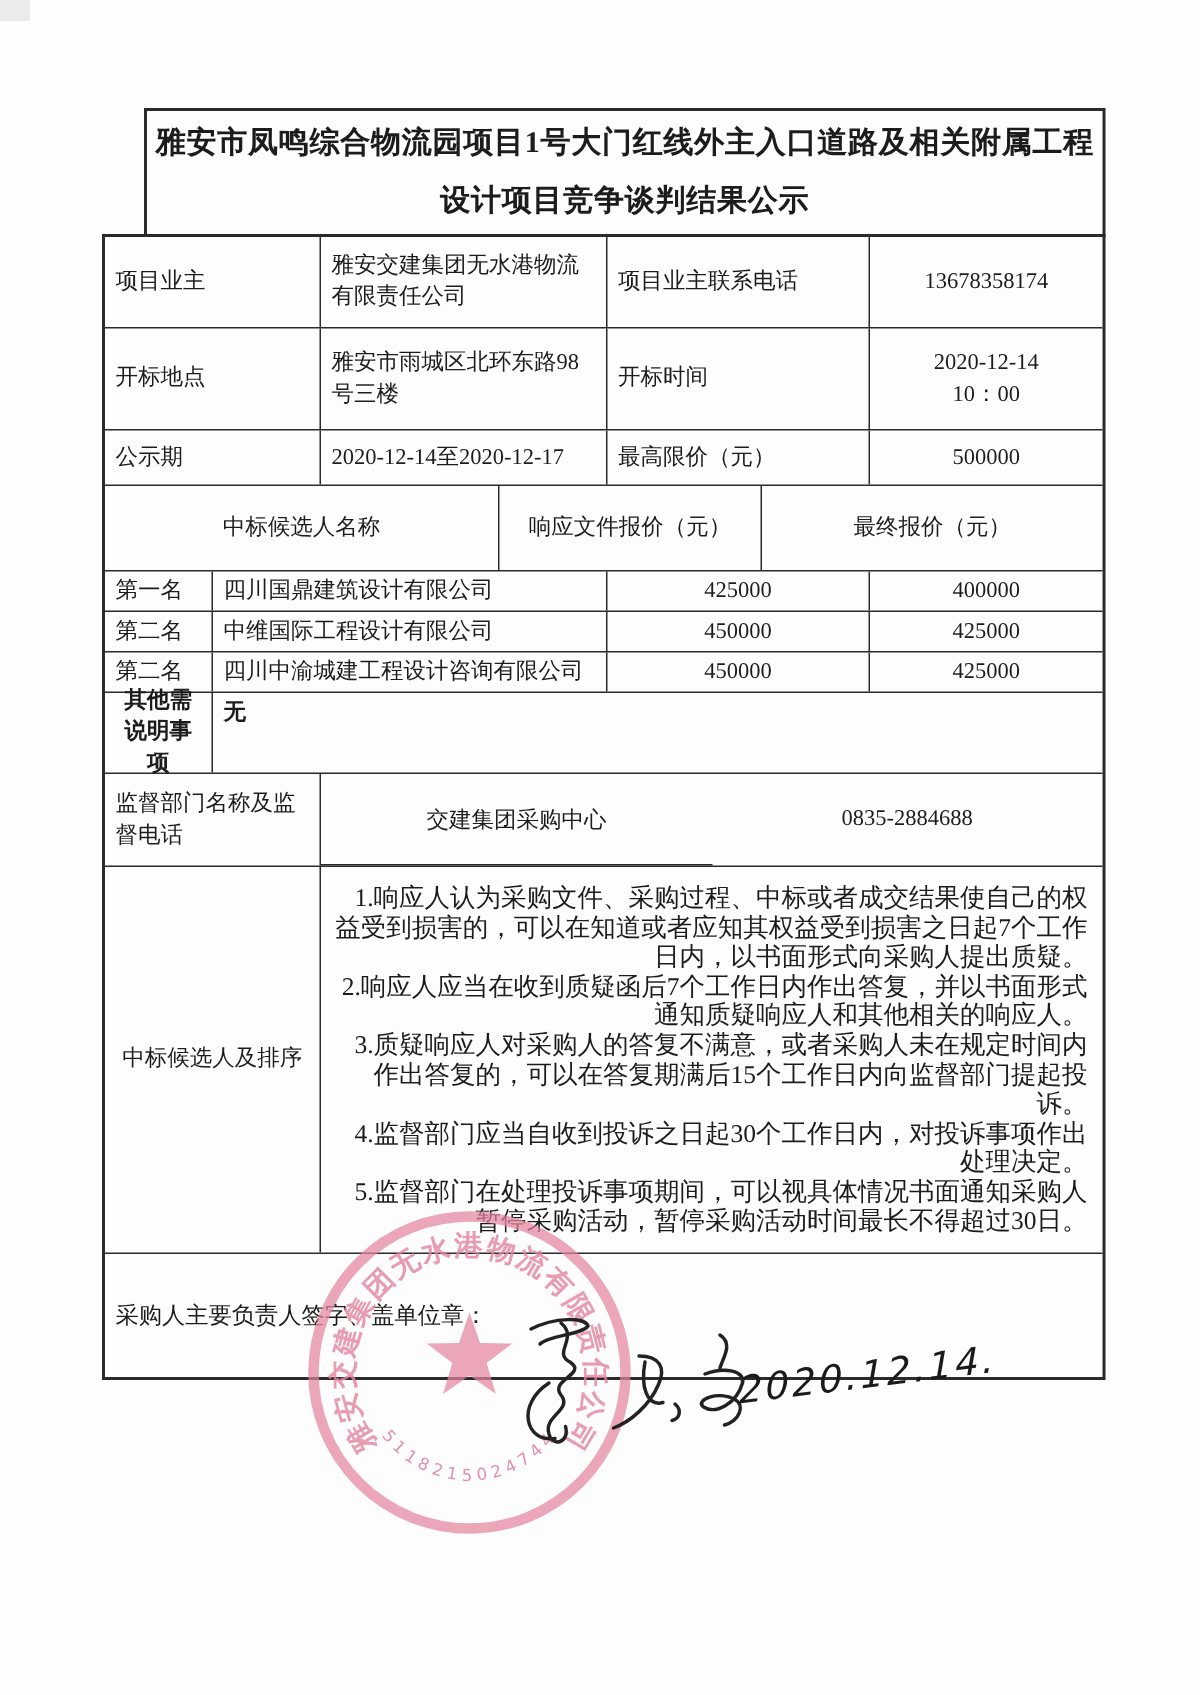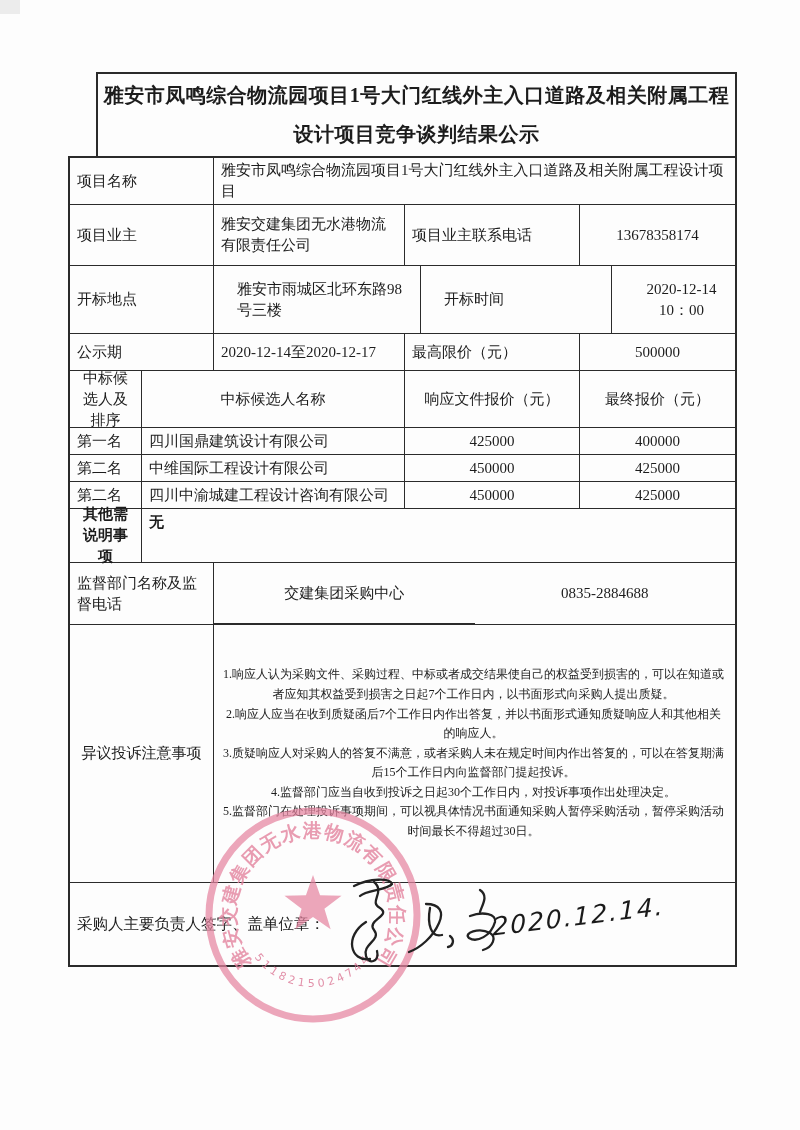--- a/index.html
+++ b/index.html
@@ -43,40 +43,40 @@
   .cell.grow { flex: 1; }
   .cell.center { justify-content: center; text-align: center; }
   .cell.pre { white-space: pre-line; }
   .w-label { width: 144px; flex: none; }
   .w-narrow { width: 72px; flex: none; }
   .w-val2 { width: 191px; flex: none; }
   .w-col3 { width: 175px; flex: none; }
   .w-name { width: 263px; flex: none; }
   .h-title-r1 { height: 47px; }
   .h-r2 { height: 61px; }
-  .h-r3 { height: 68px; gap: 16px; }
+  .h-r3 { height: 68px; }
   .h-r4 { height: 37px; }
   .h-chead { height: 57px; }
   .h-crow { height: 27px; }
   .h-other { height: 54px; font-weight: bold; }
   .h-superv { height: 62px; }
   .h-object { height: 258px; }
   .h-sign { height: 82px; }
   .superv-stack { flex: 1; display: flex; flex-direction: row; }
   .superv-stack > div {
     flex: 1; display: flex; align-items: center; justify-content: center;
     font-size: 15px;
   }
   .superv-stack > div:first-child { border-bottom: 1.5px solid #2b2b2b; }
   .objection-body {
     flex: 1; display: flex; flex-direction: column; justify-content: center;
     padding: 6px 10px 6px 8px;
   }
   .objection-body p {
-    font-size: 12px; line-height: 19.6px; text-align: center;
+    font-size: 17px; line-height: 19.6px; text-align: right;
   }
   .sign-label {
     font-size: 15.5px; padding-left: 7px;
     display: flex; align-items: center;
   }
   
   .stamp {
     position: absolute; left: 198px; top: 800px;
     width: 230px; height: 230px; pointer-events: none;
   }
@@ -97,24 +97,20 @@
 <body>
 
 <div class="smudge"></div>
 
 <div class="doc">
 
   <div class="titlebox">雅安市凤鸣综合物流园项目1号大门红线外主入口道路及相关附属工程设计项目竞争谈判结果公示</div>
 
   <div class="tbl">
 
-    <div class="trow h-title-r1">
-      <div class="cell w-label">项目名称</div>
-      <div class="cell grow">雅安市凤鸣综合物流园项目1号大门红线外主入口道路及相关附属工程设计项目</div>
-    </div>
 
     <div class="trow h-r2">
       <div class="cell w-label">项目业主</div>
       <div class="cell w-val2">雅安交建集团无水港物流有限责任公司</div>
       <div class="cell w-col3">项目业主联系电话</div>
       <div class="cell grow center">13678358174</div>
     </div>
 
     <div class="trow h-r3">
       <div class="cell w-label">开标地点</div>
@@ -125,21 +121,20 @@
     </div>
 
     <div class="trow h-r4">
       <div class="cell w-label">公示期</div>
       <div class="cell w-val2">2020-12-14至2020-12-17</div>
       <div class="cell w-col3">最高限价（元）</div>
       <div class="cell grow center">500000</div>
     </div>
 
     <div class="trow h-chead">
-      <div class="cell w-narrow center">中标候选人及排序</div>
       <div class="cell w-name center">中标候选人名称</div>
       <div class="cell w-col3 center">响应文件报价（元）</div>
       <div class="cell grow center">最终报价（元）</div>
     </div>
 
     <div class="trow h-crow">
       <div class="cell w-narrow">第一名</div>
       <div class="cell w-name">四川国鼎建筑设计有限公司</div>
       <div class="cell w-col3 center">425000</div>
       <div class="cell grow center">400000</div>
@@ -164,21 +159,21 @@
 
     <div class="trow h-superv">
       <div class="cell w-label">监督部门名称及监督电话</div>
       <div class="superv-stack">
         <div>交建集团采购中心</div>
         <div>0835-2884688</div>
       </div>
     </div>
 
     <div class="trow h-object">
-      <div class="cell w-label center">异议投诉注意事项</div>
+      <div class="cell w-label center">中标候选人及排序</div>
       <div class="objection-body">
         <p>1.响应人认为采购文件、采购过程、中标或者成交结果使自己的权益受到损害的，可以在知道或者应知其权益受到损害之日起7个工作日内，以书面形式向采购人提出质疑。</p>
         <p>2.响应人应当在收到质疑函后7个工作日内作出答复，并以书面形式通知质疑响应人和其他相关的响应人。</p>
         <p>3.质疑响应人对采购人的答复不满意，或者采购人未在规定时间内作出答复的，可以在答复期满后15个工作日内向监督部门提起投诉。</p>
         <p>4.监督部门应当自收到投诉之日起30个工作日内，对投诉事项作出处理决定。</p>
         <p>5.监督部门在处理投诉事项期间，可以视具体情况书面通知采购人暂停采购活动，暂停采购活动时间最长不得超过30日。</p>
       </div>
     </div>
 
     <div class="trow h-sign">

